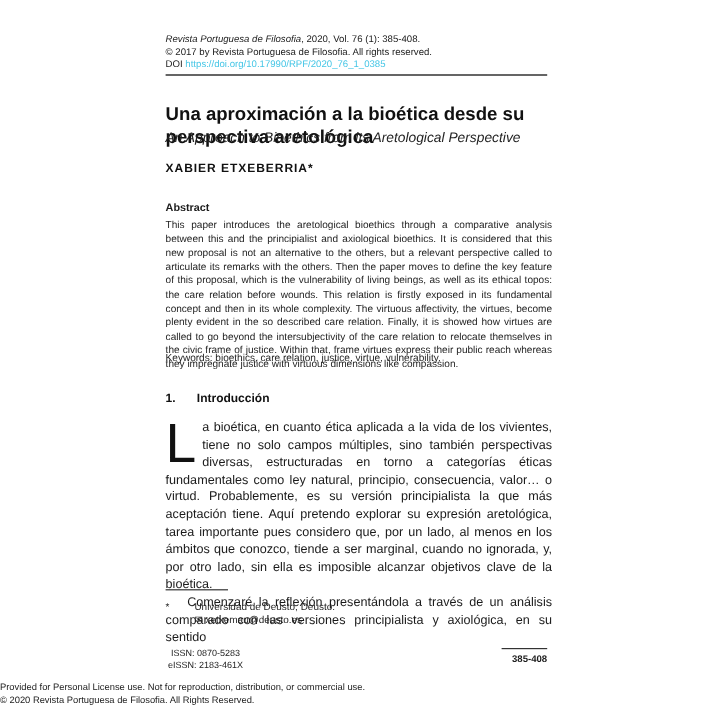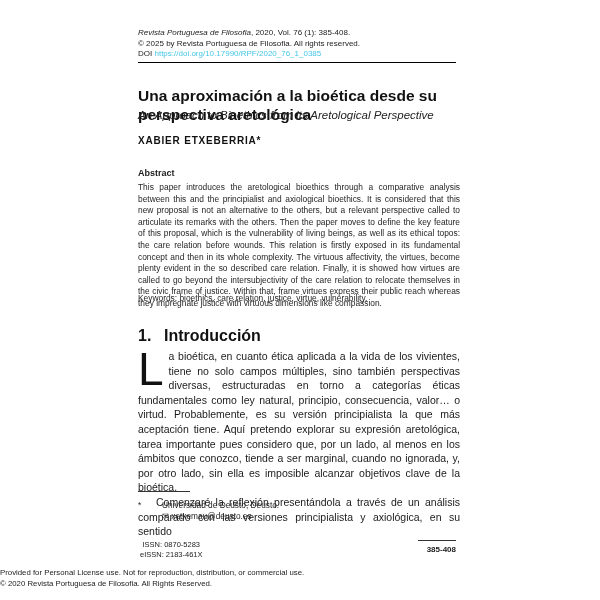--- a/index.html
+++ b/index.html
@@ -18,21 +18,21 @@
   .rule{position:absolute;left:138px;top:62px;width:318px;border-top:1.5px solid #000;}
   
   .title{position:absolute;left:138px;top:76px;width:300px;font-size:15.5px;line-height:19px;font-weight:bold;color:#111;}
   .subtitle{position:absolute;left:138px;top:109px;width:322px;font-size:11.5px;font-style:italic;color:#222;}
   .author{position:absolute;left:138px;top:135px;width:322px;font-size:10px;font-weight:bold;letter-spacing:0.8px;color:#111;}
   
   .abs-head{position:absolute;left:138px;top:168px;font-size:9px;font-weight:bold;text-align:right;}
   .abs-body{position:absolute;left:138px;top:182px;width:322px;font-size:8.4px;line-height:11.6px;text-align:justify;color:#1e1e1e;}
   .keywords{position:absolute;left:138px;top:293px;width:322px;font-size:8.4px;color:#1e1e1e;}
   
-  .sec{position:absolute;left:138px;top:327px;width:322px;font-size:16px;font-weight:bold;color:#111;}
+  .sec{position:absolute;left:138px;top:327px;width:322px;font-size:10px;font-weight:bold;color:#111;}
   .sec .num{display:inline-block;width:26px;}
   
   .bodytext{position:absolute;left:138px;top:349px;width:322px;font-size:10.5px;line-height:14.6px;text-align:justify;color:#1a1a1a;}
   .dropcap{float:left;font-size:46px;line-height:37px;padding:2px 5px 0 0;font-weight:400;color:#111;}
   .p2{text-indent:18px;margin-top:0;}
   
   .fn-rule{position:absolute;left:138px;top:491px;width:52px;border-top:1px solid #333;}
   .footnote{position:absolute;left:138px;top:500px;width:322px;font-size:8.3px;line-height:11px;color:#1e1e1e;display:flex;}
   .footnote .marker{width:24px;}
   
@@ -43,21 +43,21 @@
   
   .footer{position:absolute;left:0;top:568px;width:600px;text-align:left;font-size:7.8px;line-height:10.5px;color:#222;}
 </style>
 </head>
 <body>
 
 <div class="page">
 
   <div class="hdr">
     <div><span class="ital">Revista Portuguesa de Filosofia</span><span>, 2020, Vol. 76 (1): 385-408.</span></div>
-    <div>© 2025 by Revista Portuguesa de Filosofia. All rights reserved.</div>
+    <div>© 2017 by Revista Portuguesa de Filosofia. All rights reserved.</div>
     <div><span>DOI</span> <a href="#">https://doi.org/10.17990/RPF/2020_76_1_0385</a></div>
   </div>
 
   <div class="rule"></div>
 
   <h1 class="title">Una aproximación a la bioética desde su perspectiva aretológica</h1>
   <div class="subtitle">An Approach to Bioethics from its Aretological Perspective</div>
   <div class="author">XABIER ETXEBERRIA*</div>
 
   <div class="abs-head">Abstract</div>

